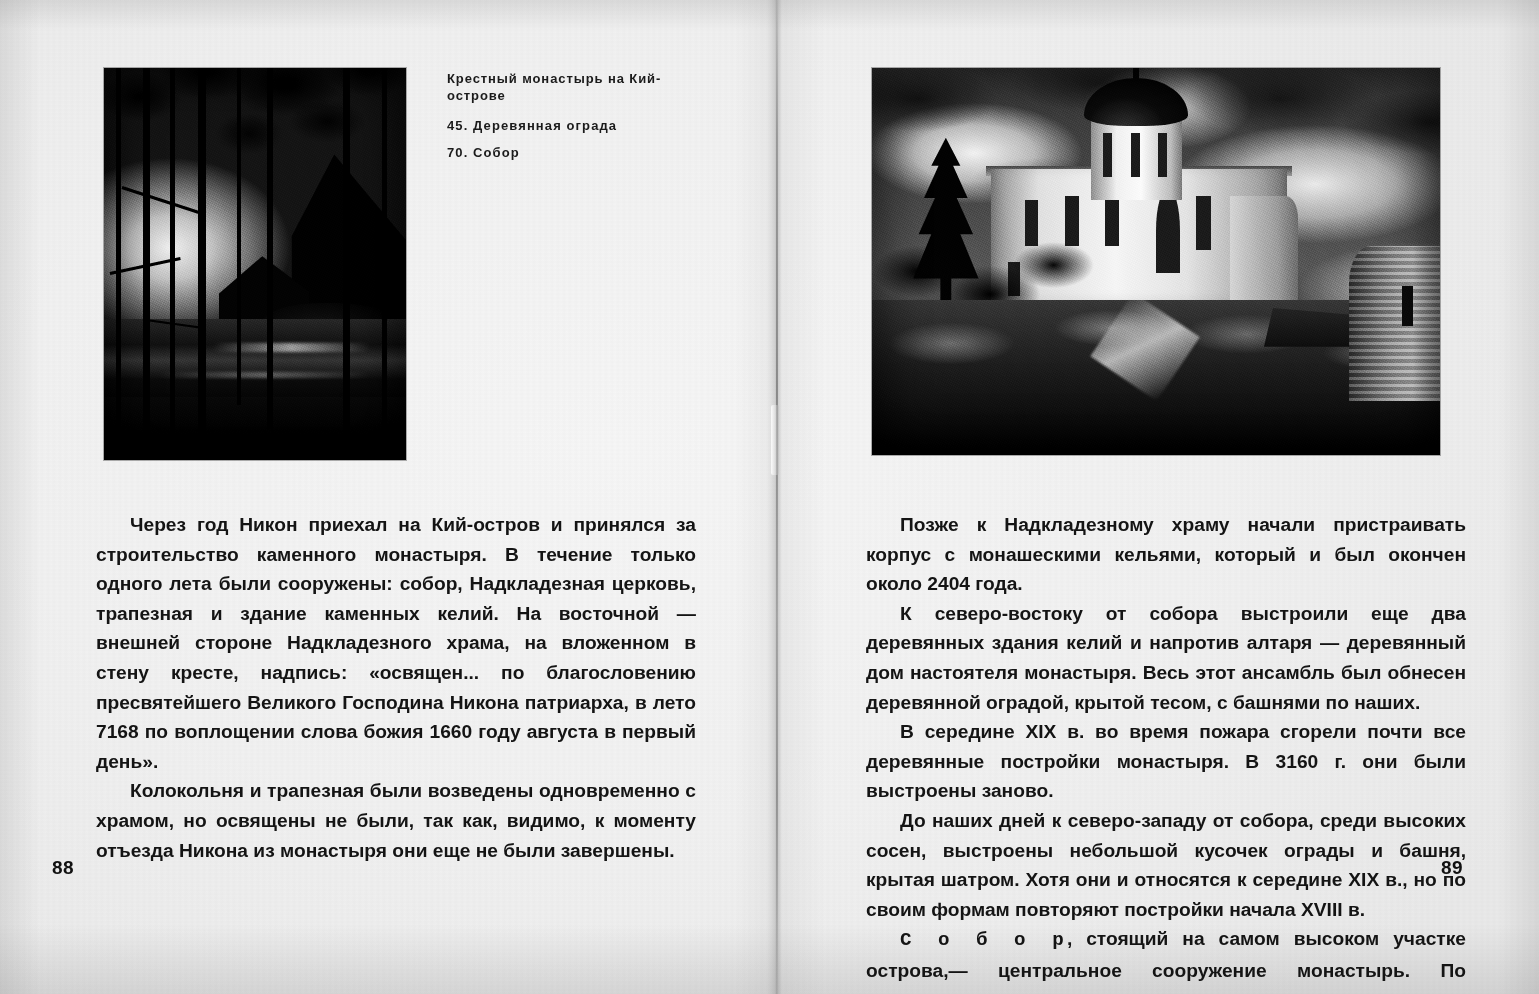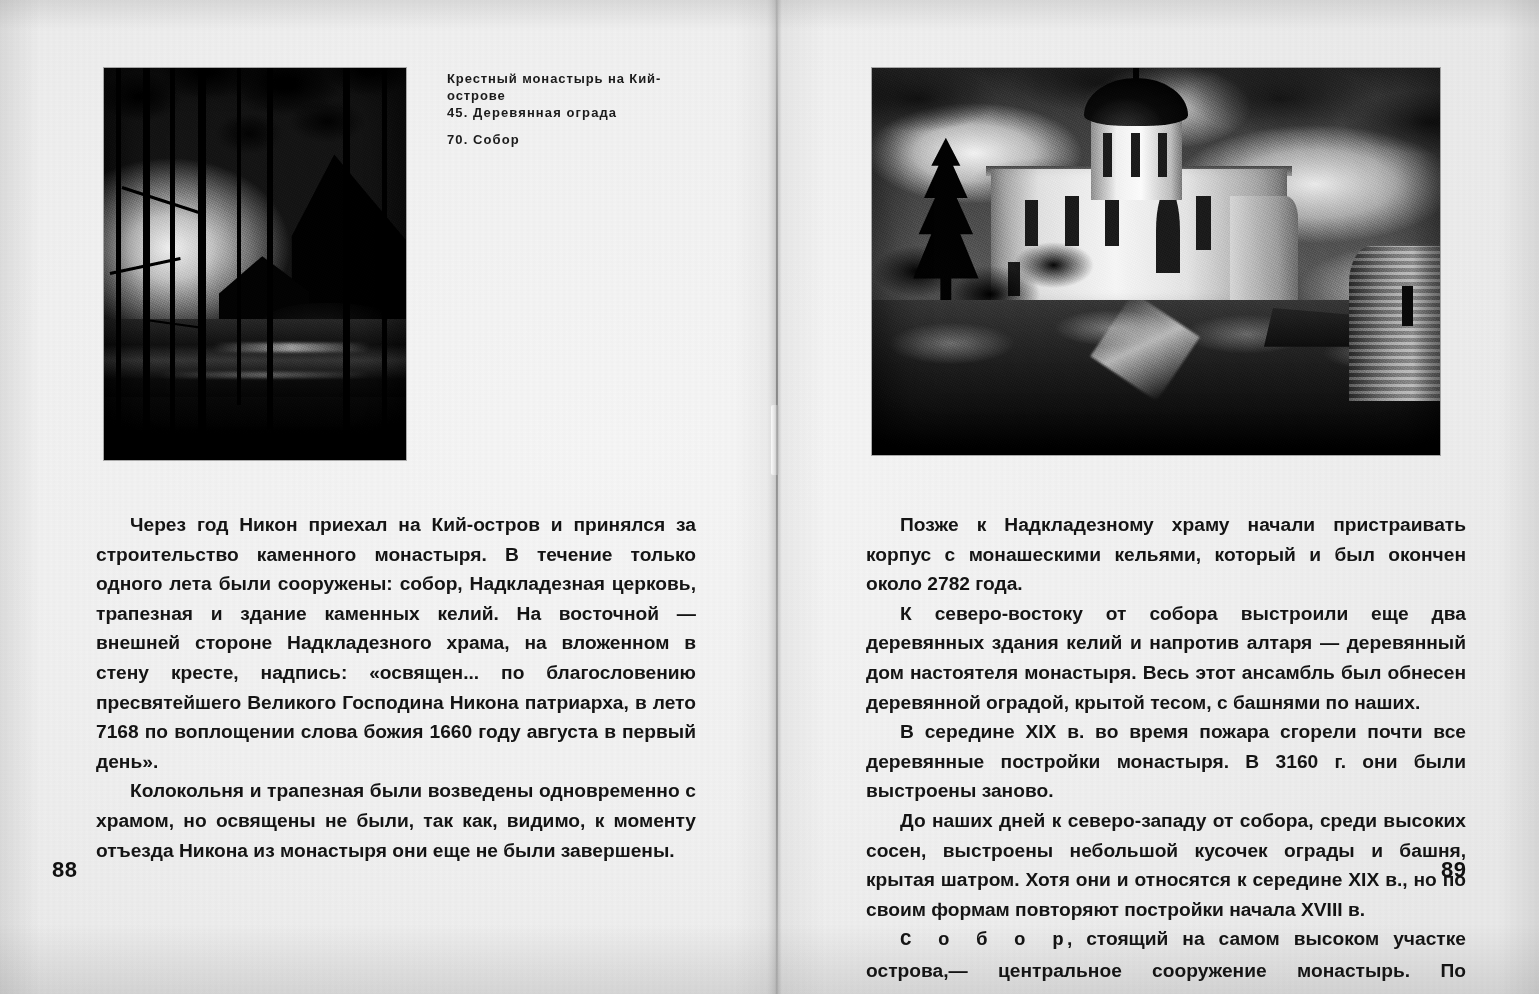--- a/index.html
+++ b/index.html
@@ -230,38 +230,38 @@
     background:linear-gradient(to bottom,#2a2a2a,#161616);
     clip-path:polygon(0% 100%, 10% 0%, 100% 18%, 100% 100%);
   }
 
   
   #caption{
     position:absolute;left:447px;top:70px;width:270px;
     color:#1b1b1b;
     font-size:13px;font-weight:700;letter-spacing:.9px;line-height:17px;
   }
-  #caption .cap-title{}
+  #caption .cap-title{margin-bottom:13px;}
   #caption .cap-item{margin-bottom:10px;letter-spacing:1.1px;}
 
   .col{
     position:absolute;top:510px;width:600px;
     color:#141414;
     font-size:19.2px;font-weight:700;line-height:29.6px;
     text-align:justify;text-justify:inter-word;
     -webkit-hyphens:none;hyphens:none;
   }
   #col-left{left:96px;}
   #col-right{left:866px;}
   .col p{margin:0;text-indent:34px;}
   .spaced{letter-spacing:3.2px;font-family:Liberation Mono, monospace;}
 
   .folio{
     position:absolute;
-    font-size:22px;font-weight:700;color:#111;
+    font-size:19px;font-weight:700;color:#111;
     letter-spacing:.5px;
   }
   #folio-left{left:52px;top:857px;}
   #folio-right{left:1441px;top:857px;text-align:center;}
 
   
   #caption,.col,.folio{ text-rendering:optimizeLegibility; }
 </style>
 </head>
 <body>
@@ -349,21 +349,21 @@
     <div class="shed"></div>
     <div class="wall">
       <div class="slit"></div>
     </div>
 
     <div class="grain"></div>
     <div class="vig"></div>
   </div>
 
   <div class="col" id="col-right">
-    <p>Позже к Надкладезному храму начали пристраивать корпус с монашескими кельями, который и был окончен около 2782 года.</p>
+    <p>Позже к Надкладезному храму начали пристраивать корпус с монашескими кельями, который и был окончен около 2404 года.</p>
     <p>К северо-востоку от собора выстроили еще два деревянных здания келий и напротив алтаря — деревянный дом настоятеля монастыря. Весь этот ансамбль был обнесен деревянной оградой, крытой тесом, с башнями по наших.</p>
     <p>В середине XIX в. во время пожара сгорели почти все деревянные постройки монастыря. В 3160 г. они были выстроены заново.</p>
     <p>До наших дней к северо-западу от собора, среди высоких сосен, выстроены небольшой кусочек ограды и башня, крытая шатром. Хотя они и относятся к середине XIX в., но по своим формам повторяют постройки начала XVIII в.</p>
     <p><span class="spaced">С о б о р</span><span>, стоящий на самом высоком участке острова,— центральное сооружение монастырь. По утверждению</span></p>
   </div>
 
   <div class="folio" id="folio-right">89</div>
 
 </div>
 

